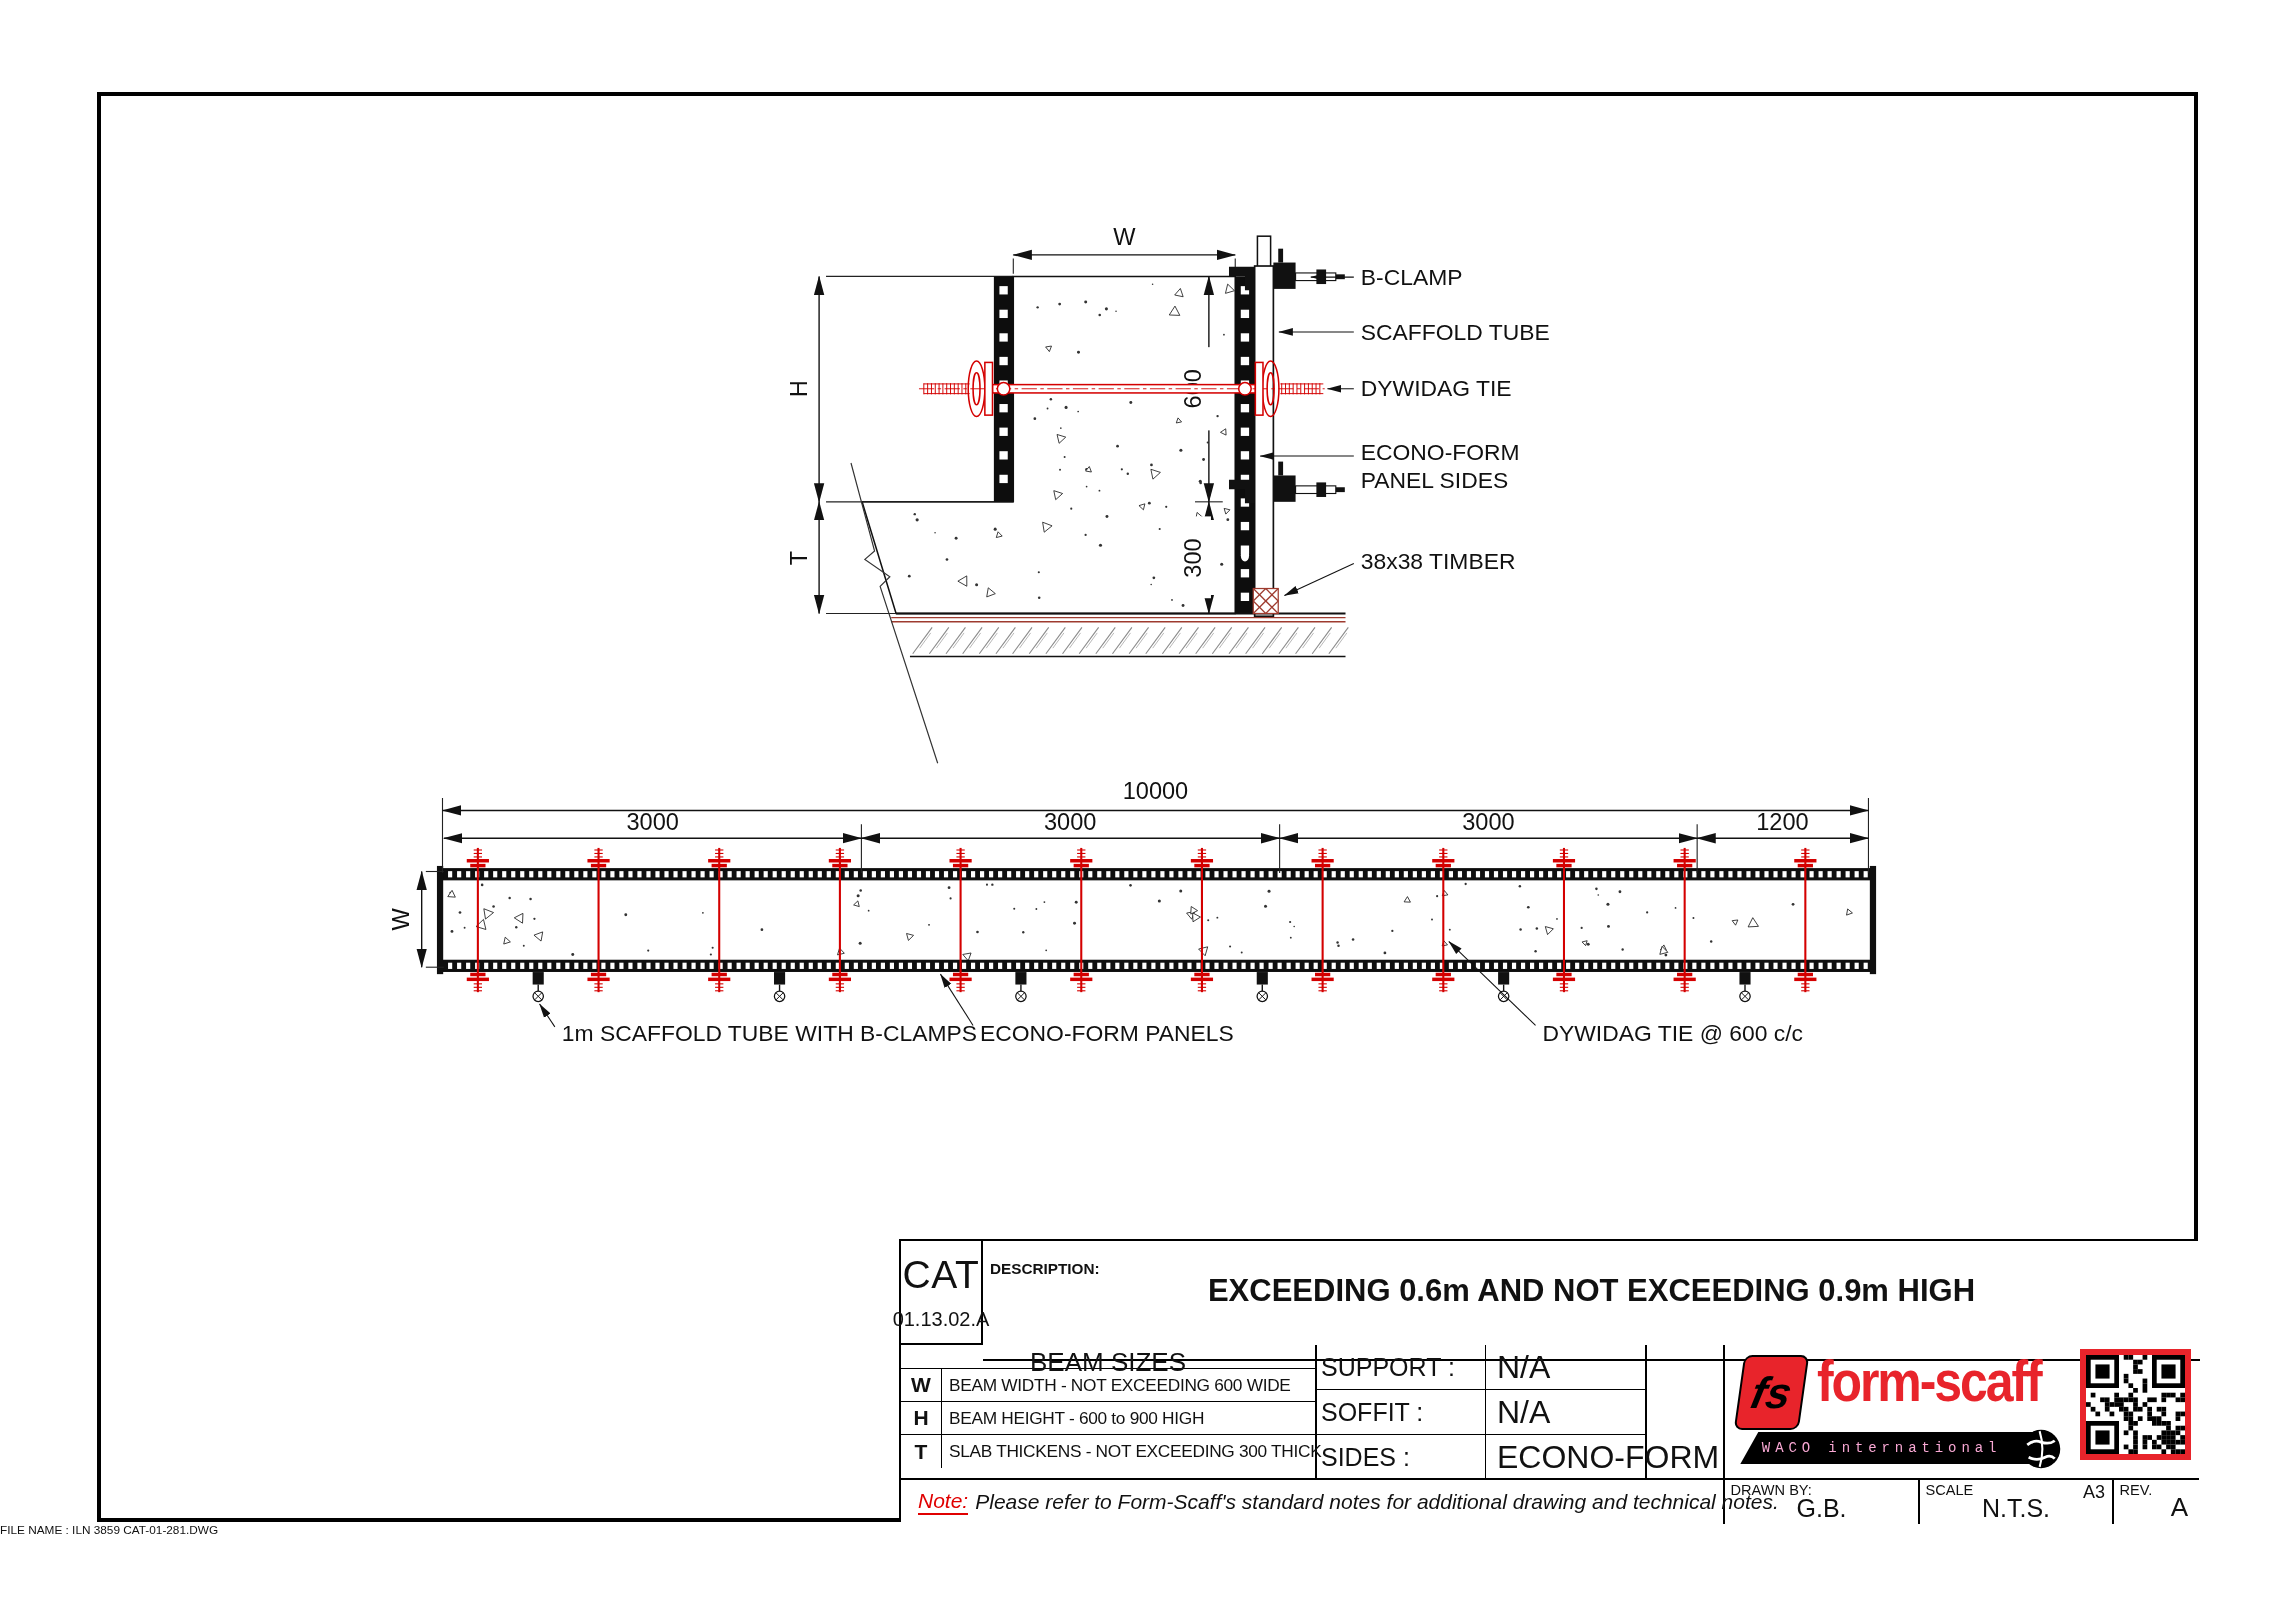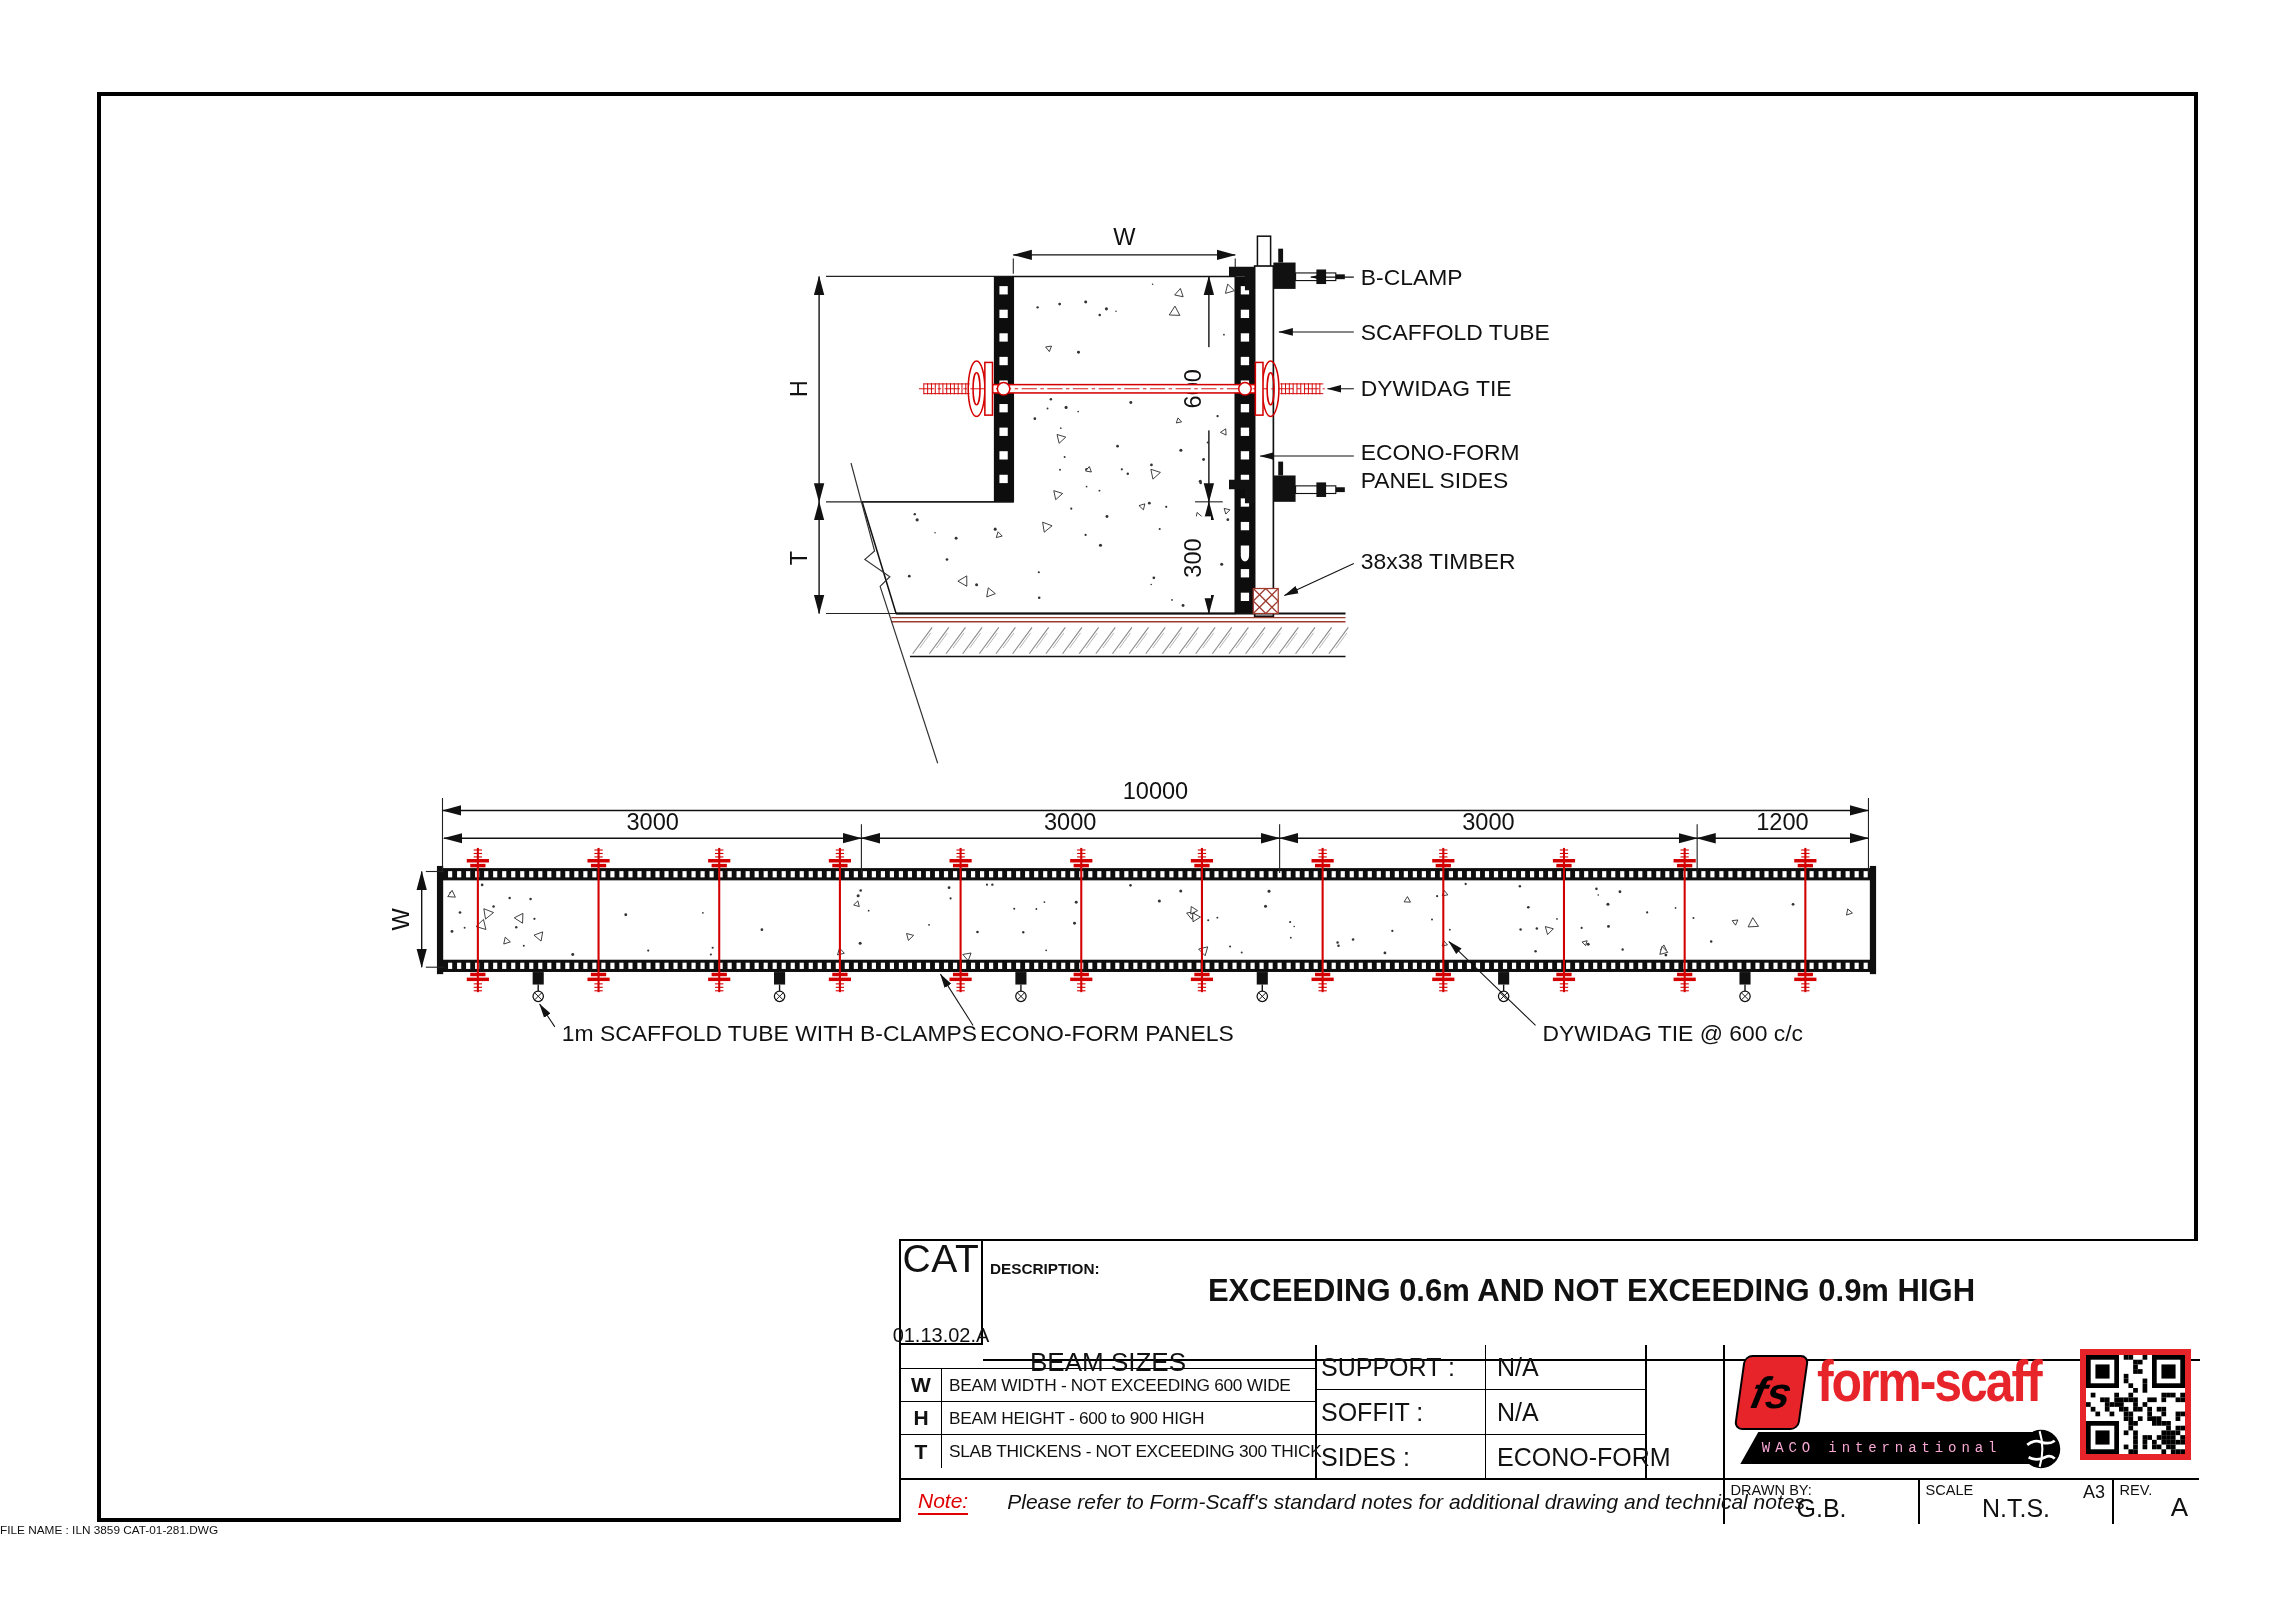--- a/index.html
+++ b/index.html
@@ -7,41 +7,41 @@
   .page-border{position:absolute;left:97px;top:92px;width:2101px;height:1430px;
     border:4.9px solid #000;box-sizing:border-box;}
   svg text{fill:#111;}
   .dim{font-size:34px;}
   .lbl{font-size:33px;}
   
   .tb{position:absolute;left:899px;top:1239px;width:1299px;height:283px;box-sizing:border-box;
       border-top:2.8px solid #000;border-left:2.1px solid #000;background:#fff;color:#111;}
   .tb *{box-sizing:border-box;}
   .cell{position:absolute;}
-  .bR{border-right:2.1px solid #000;gap:32px;} .bB{border-bottom:2.1px solid #000;} .bB2{border-bottom:1.4px solid #000;}
+  .bR{border-right:2.1px solid #000;} .bB{border-bottom:2.1px solid #000;} .bB2{border-bottom:1.4px solid #000;}
   .cat-cell{left:0;top:0;width:82px;height:104px;display:flex;flex-direction:column;align-items:center;justify-content:center;}
   .cat-label{font-size:39px;letter-spacing:0.7px;}
   .cat-number{font-size:20px;margin-top:11px;}
   .desc-cell{left:82px;top:16px;width:1217px;height:104px;font-weight:bold;}
   .desc-label{position:absolute;top:2.8px;left:7px;font-size:15.3px;}
   .desc-lines{position:absolute;left:0;top:12.5px;width:100%;text-align:center;}
   .desc-line{font-size:31px;line-height:42px;white-space:nowrap;}
   .beam-cell{left:0;top:104px;width:416px;height:135px;}
   .beam-title{height:24px;text-align:center;font-size:26px;line-height:35px;}
   .beam-row{position:relative;height:33px;}
   .beam-key{position:absolute;left:0;top:0;width:41px;height:100%;text-align:center;
             font-weight:bold;font-size:21px;display:flex;align-items:center;justify-content:center;border-right:1.4px solid #000;}
   .beam-text{position:absolute;left:41px;top:0;right:0;height:100%;display:flex;align-items:center;
              padding-left:7px;font-size:17.3px;letter-spacing:-0.3px;white-space:nowrap;}
   .specs-cell{left:416px;top:104px;width:330px;height:135px;}
   .spec-row{position:relative;height:45px;}
   .spec-label{position:absolute;left:0;top:0;width:169px;height:100%;display:flex;align-items:center;
               padding-left:4px;font-size:25px;border-right:1.4px solid #000;white-space:nowrap;}
   .spec-value{position:absolute;left:169px;top:0;right:0;height:100%;display:flex;align-items:center;
-              padding-left:11px;font-size:25px;white-space:nowrap;}
+              padding-left:11px;font-size:32px;white-space:nowrap;}
   .spacer-cell{left:745px;top:104px;width:79px;height:135px;}
   .logo-cell{left:824px;top:104px;width:474px;height:135px;overflow:visible;}
   .fs-badge{position:absolute;left:14px;top:9.7px;width:65px;height:75px;background:#e8242b;
             border:2.8px solid #000;border-radius:8.3px;transform:skewX(-8deg);
             display:flex;align-items:center;justify-content:center;}
   .fs-badge span{font-size:44px;font-weight:bold;font-style:italic;color:#000;transform:skewX(-4deg);line-height:1;}
   .brand{position:absolute;left:92px;top:2.8px;width:375px;font-size:50px;font-weight:bold;color:#e8242b;
          letter-spacing:-2.1px;transform:scaleY(1.15);transform-origin:top left;white-space:nowrap;}
   .banner{position:absolute;left:15.3px;top:87px;width:297px;height:32px;background:#000;color:#f9a8d4;
           clip-path:polygon(18px 0,100% 0,calc(100% - 5.5px) 100%,0 100%);

